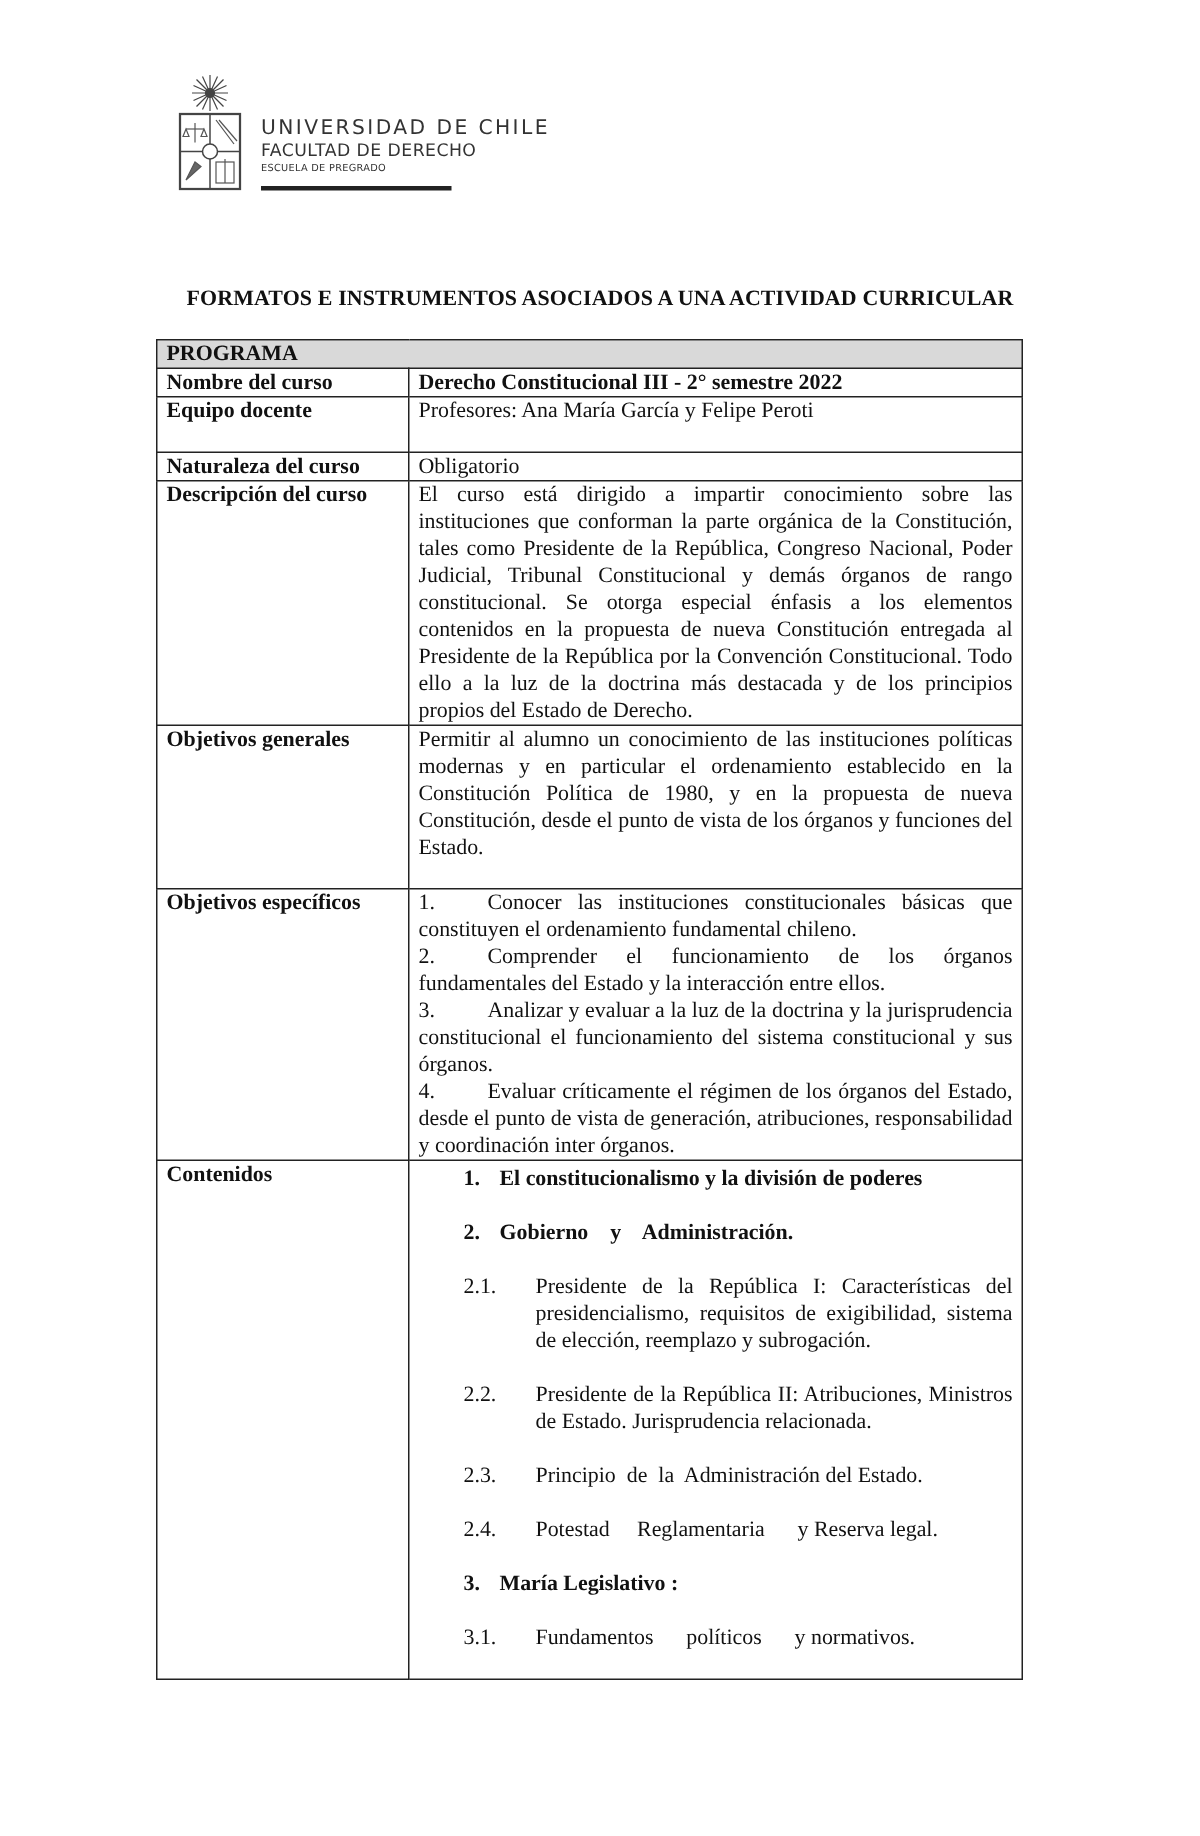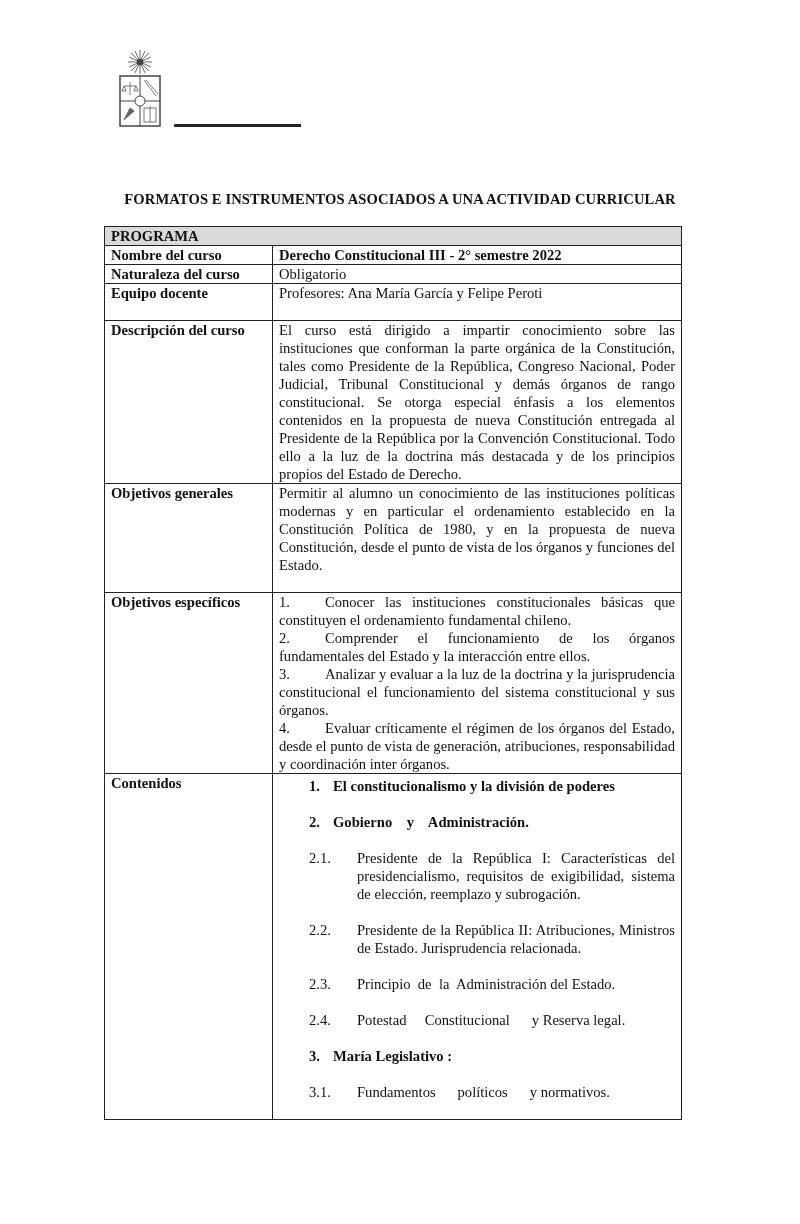--- a/index.html
+++ b/index.html
@@ -57,41 +57,46 @@
         <line x1="8" y1="36" x2="20" y2="36"></line>
       <path d="M8 36 l-2 5 h4 z"></path>
         <path d="M20 36 l-2 5 h4 z"></path>
       <line x1="28" y1="30" x2="40" y2="46"></line>
         <line x1="30" y1="30" x2="42" y2="44"></line>
       <path d="M8 70 l6 -12 l4 3 z" fill="#666"></path>
       <rect x="28" y="58" width="12" height="14"></rect>
         <line x1="34" y1="56" x2="34" y2="72"></line>
     </g>
   </svg>
+  <div class="uni-text">
+    <div class="uni-name">UNIVERSIDAD DE CHILE</div>
+    <div class="uni-fac">FACULTAD DE DERECHO</div>
+    <div class="uni-esc">ESCUELA DE PREGRADO</div>
+  </div>
   <div class="uni-bar"></div>
 </div>
 
 <div class="doc-title">FORMATOS E INSTRUMENTOS ASOCIADOS A UNA ACTIVIDAD CURRICULAR</div>
 
 <table class="prog">
   <tbody>
       <tr>
     <td class="hdr" colspan="2">PROGRAMA</td>
   </tr>
   <tr>
     <td class="lbl">Nombre del curso</td>
     <td class="val bold">Derecho Constitucional III  -  2° semestre 2022</td>
   </tr>
   <tr>
+    <td class="lbl">Equipo docente</td>
+    <td class="val pad-bottom">Profesores:  Ana María García y Felipe Peroti</td>
+  </tr>
+  <tr>
     <td class="lbl">Naturaleza del curso</td>
     <td class="val">Obligatorio</td>
-  </tr>
-  <tr>
-    <td class="lbl">Equipo docente</td>
-    <td class="val pad-bottom">Profesores:  Ana María García y Felipe Peroti</td>
   </tr>
   <tr>
     <td class="lbl">Descripción del curso</td>
     <td class="val">El curso está dirigido a impartir conocimiento sobre las instituciones que conforman la parte orgánica de la Constitución, tales como Presidente de la República, Congreso Nacional, Poder Judicial, Tribunal Constitucional y demás órganos de rango constitucional. Se otorga especial énfasis a los elementos contenidos en la propuesta de nueva Constitución entregada al Presidente de la República por la Convención Constitucional. Todo ello a la luz de la doctrina más destacada y de  los principios propios del Estado de Derecho.</td>
   </tr>
   <tr>
     <td class="lbl">Objetivos generales</td>
     <td class="val pad-bottom">Permitir al alumno un conocimiento de las instituciones políticas modernas y en particular el ordenamiento establecido en la Constitución Política de 1980, y en la propuesta de nueva Constitución, desde el punto de vista de los órganos y funciones del Estado.</td>
   </tr>
   <tr>
@@ -115,21 +120,21 @@
       <div class="sub">
             <span class="sn">2.2.</span>
             <span class="st">Presidente de la República II: Atribuciones, Ministros de Estado. Jurisprudencia relacionada.</span>
           </div>
       <div class="sub">
             <span class="sn">2.3.</span>
             <span class="st" style="white-space:pre;">Principio  de  la  Administración del Estado.</span>
           </div>
       <div class="sub">
             <span class="sn">2.4.</span>
-            <span class="st" style="white-space:pre;">Potestad     Constitucional      y Reserva legal.</span>
+            <span class="st" style="white-space:pre;">Potestad     Reglamentaria      y Reserva legal.</span>
           </div>
       <div class="sec"><span class="sn">3.</span><span>María Legislativo :</span></div>
       <div class="sub">
             <span class="sn">3.1.</span>
             <span class="st" style="white-space:pre;">Fundamentos      políticos      y normativos.</span>
           </div>
     </td>
   </tr>
 </tbody>
   </table>

